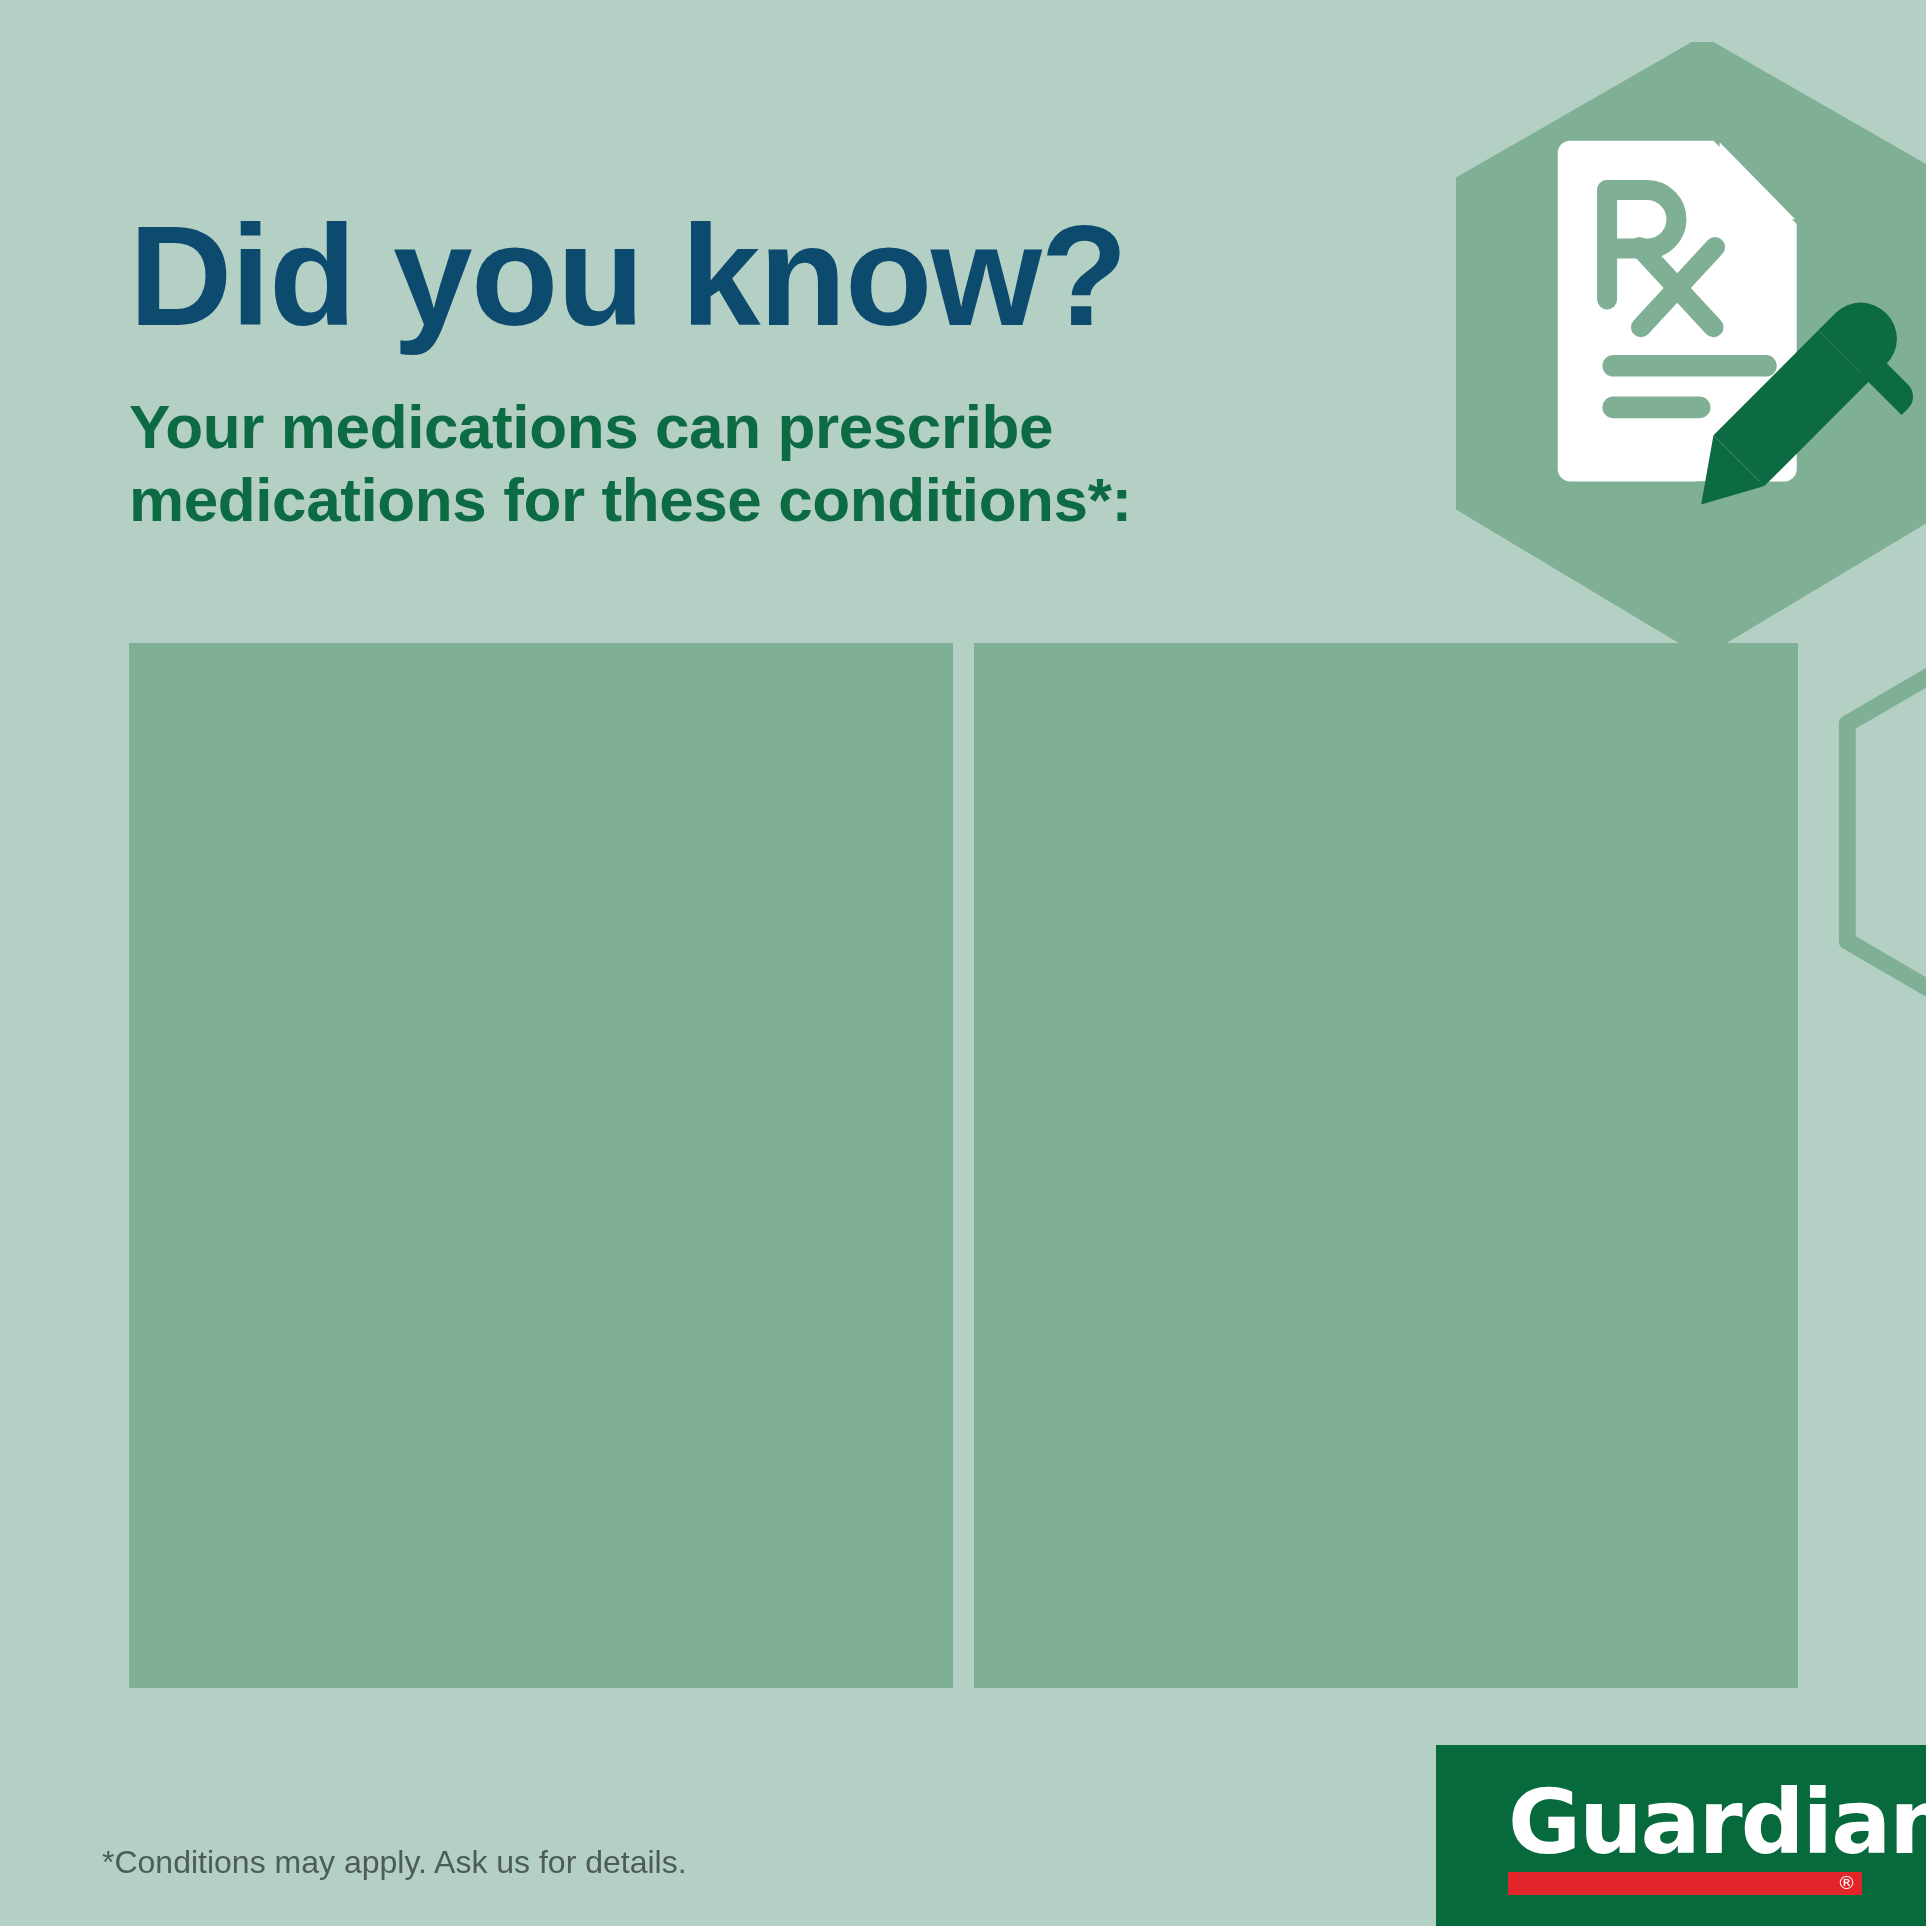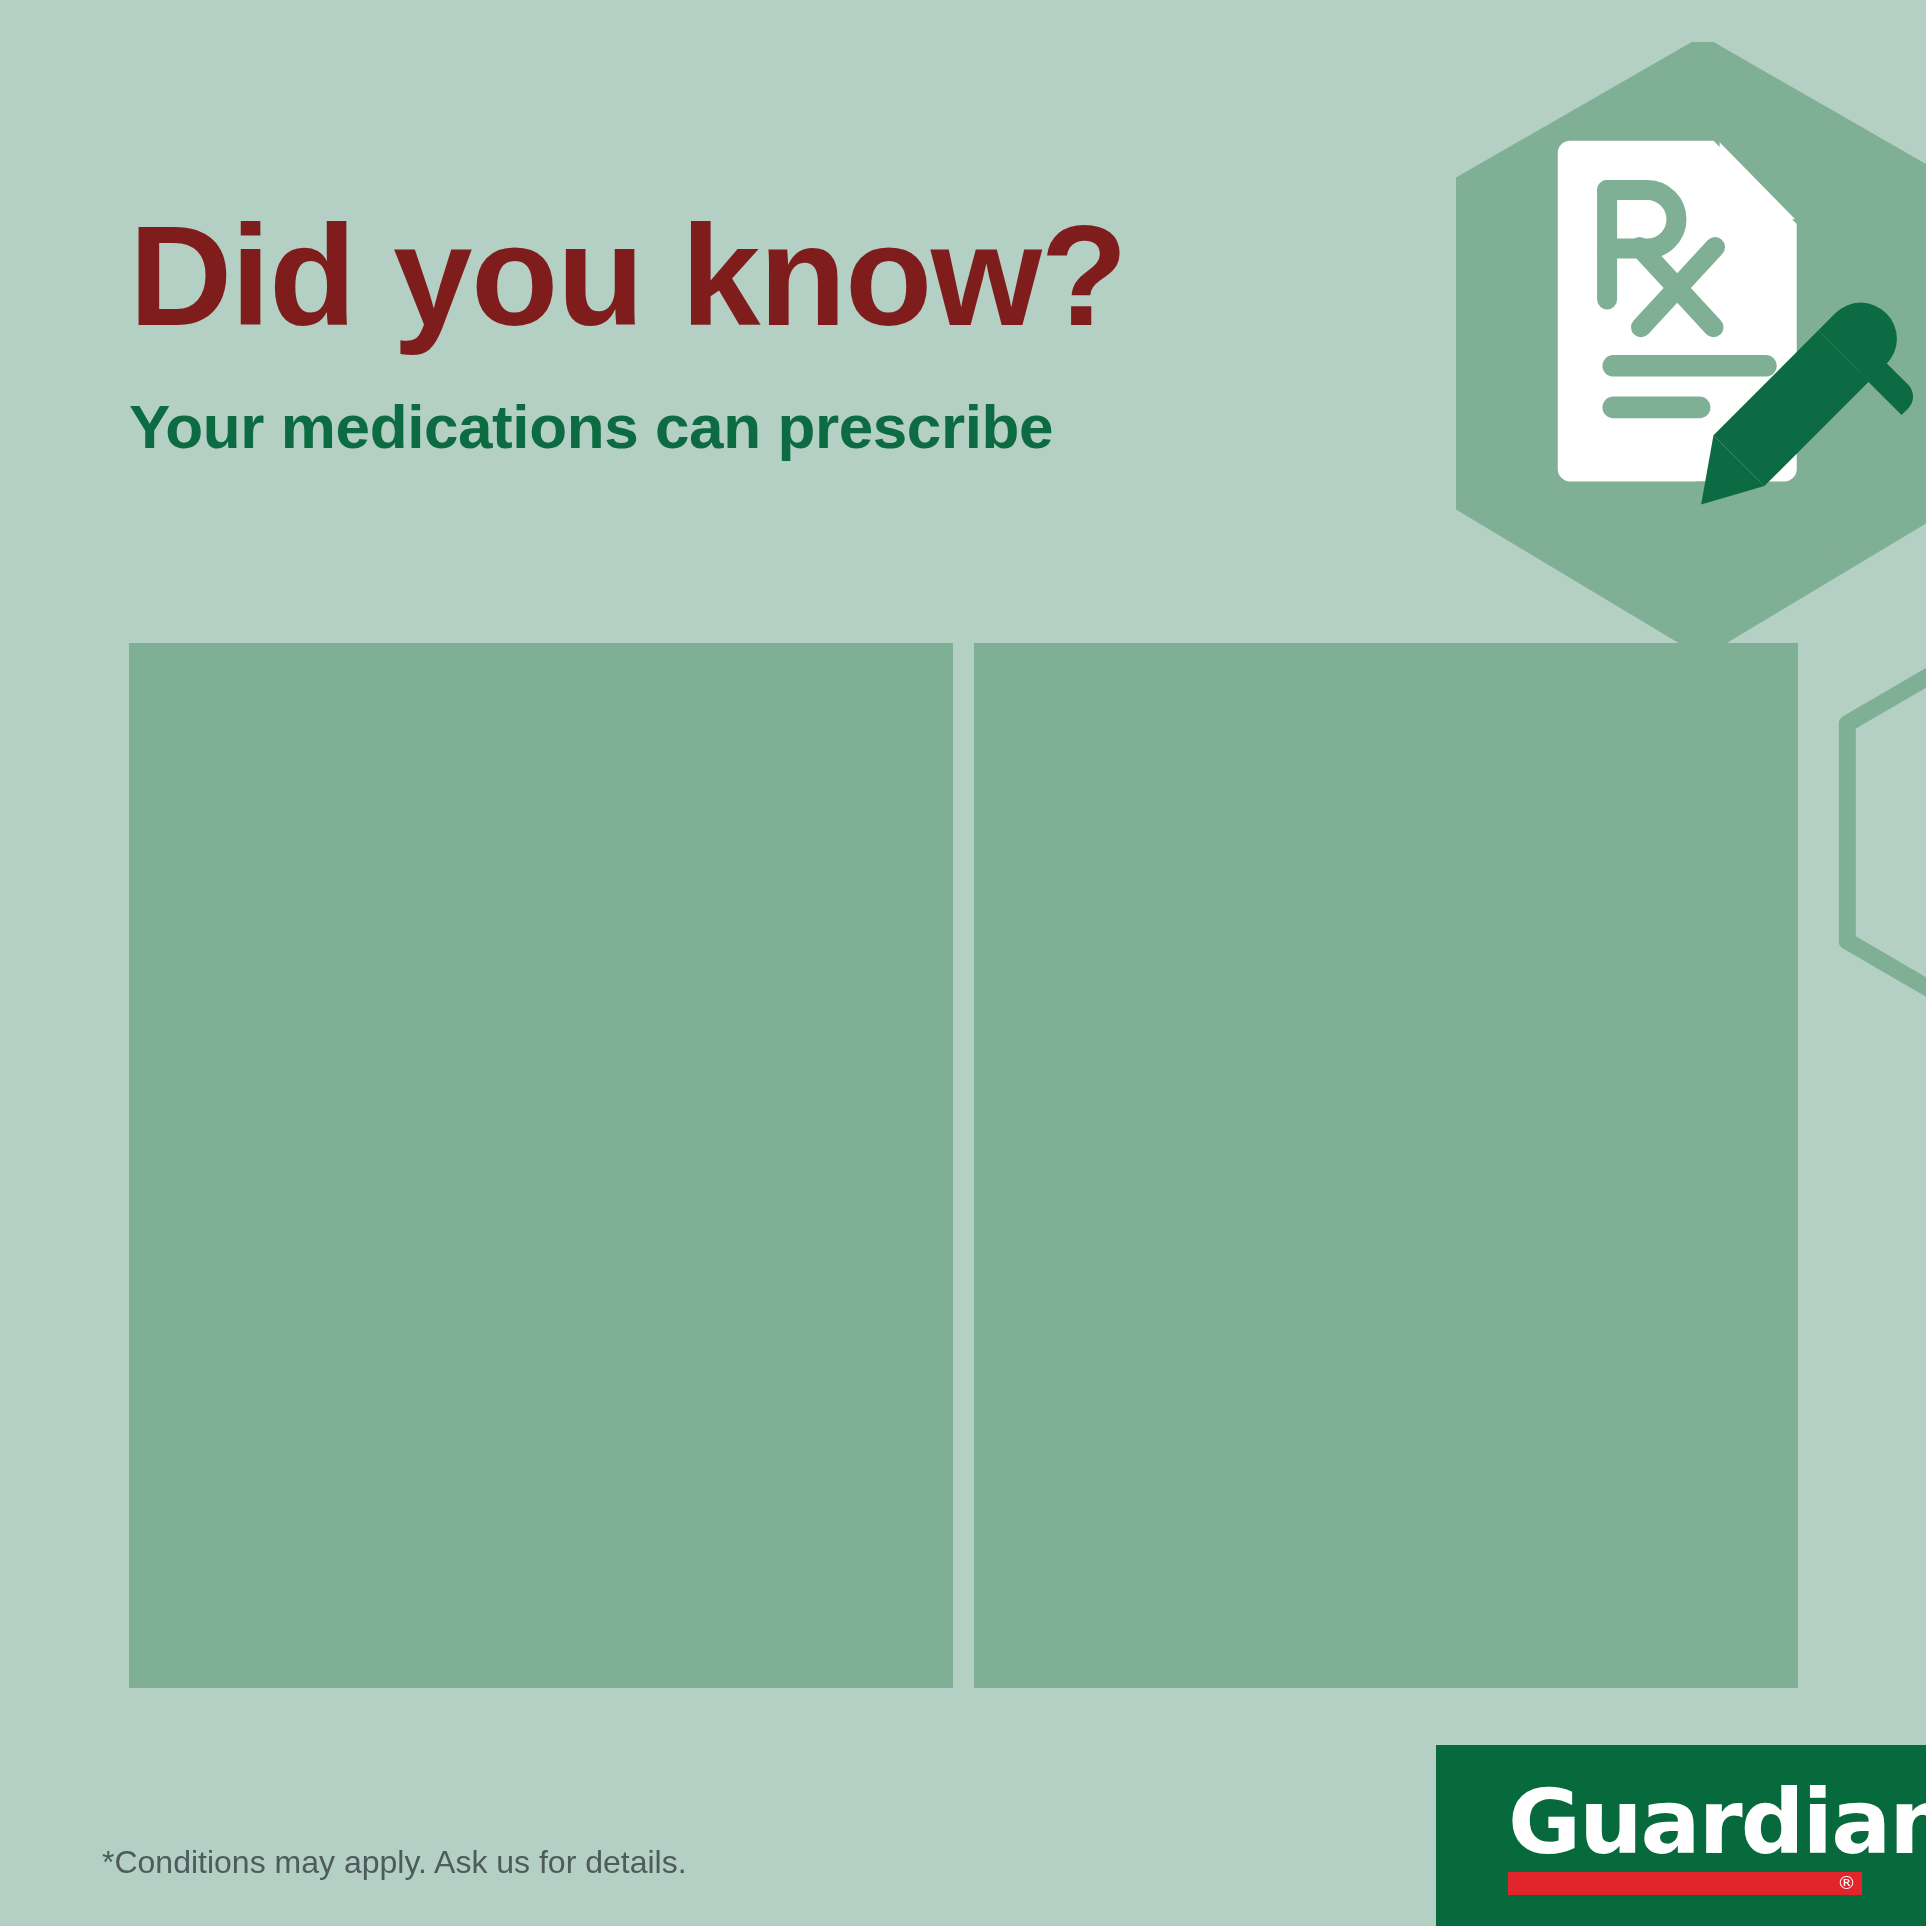--- a/index.html
+++ b/index.html
@@ -37,21 +37,21 @@
   
   #headline {
     position: absolute;
     left: 129px;
     top: 108px;
     width: 1233px;
     font-size: 143px;
     line-height: 1.0;
     font-weight: 700;
     letter-spacing: -1.5px;
-    color: #7f1d1d;
+    color: #0c4a6e;
     white-space: nowrap;
   }
   #subheadline {
     position: absolute;
     left: 129px;
     top: 391px;
     width: 1171px;
     font-size: 62px;
     line-height: 1.17;
     font-weight: 700;
@@ -166,20 +166,21 @@
         <path d="M334,510 l66,66 l-82,24 z" fill="#0c6b42"></path>
         <path d="M556,414 l30,30 a22,22 0 0 1 0,32 l-8,8 l-54,-54 z" fill="#0c6b42"></path>
       </g>
     </svg>
   </div>
 
   <h1 id="headline">Did you know?</h1>
 
   <div id="subheadline">
     <span>Your medications can prescribe</span><br>
+    <span>medications for these conditions*:</span>
   </div>
 
   <div id="panels">
     <div class="panel" id="panel-left"></div>
     <div class="panel" id="panel-right"></div>
   </div>
 
   <div id="brand-plate">
     <div id="brand-lockup">
       <div id="brand-wordmark">Guardian</div>

